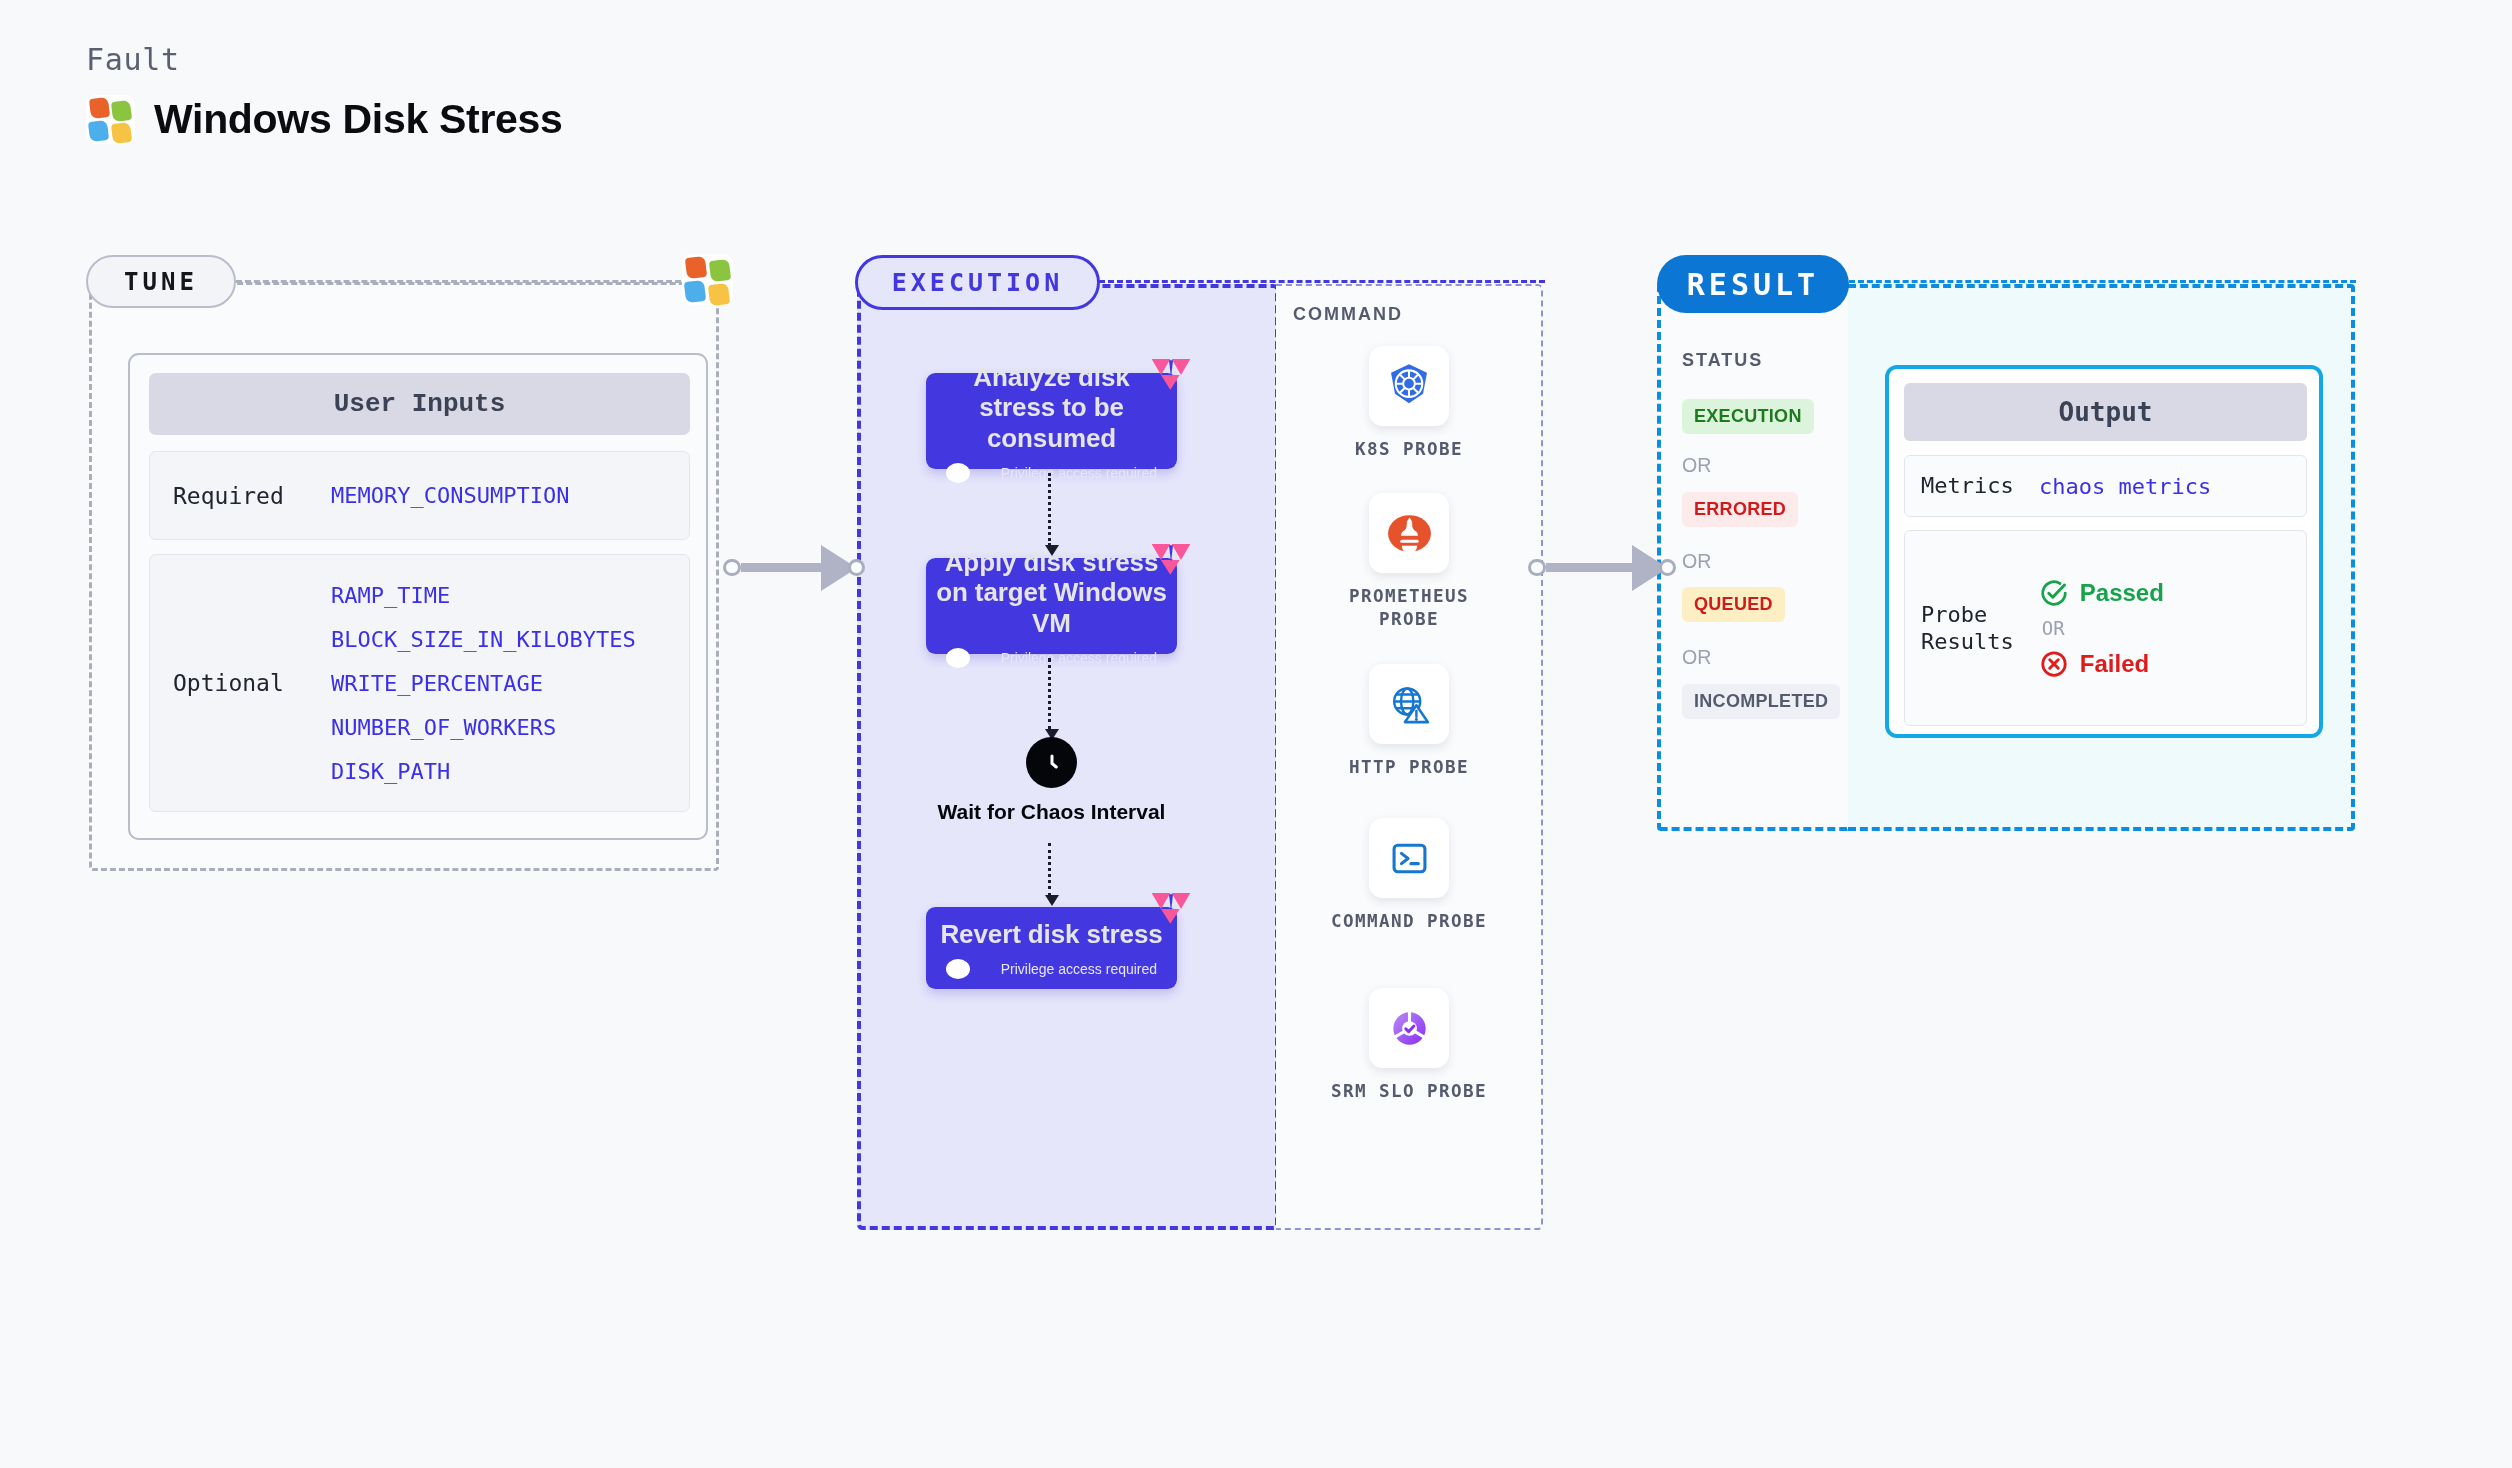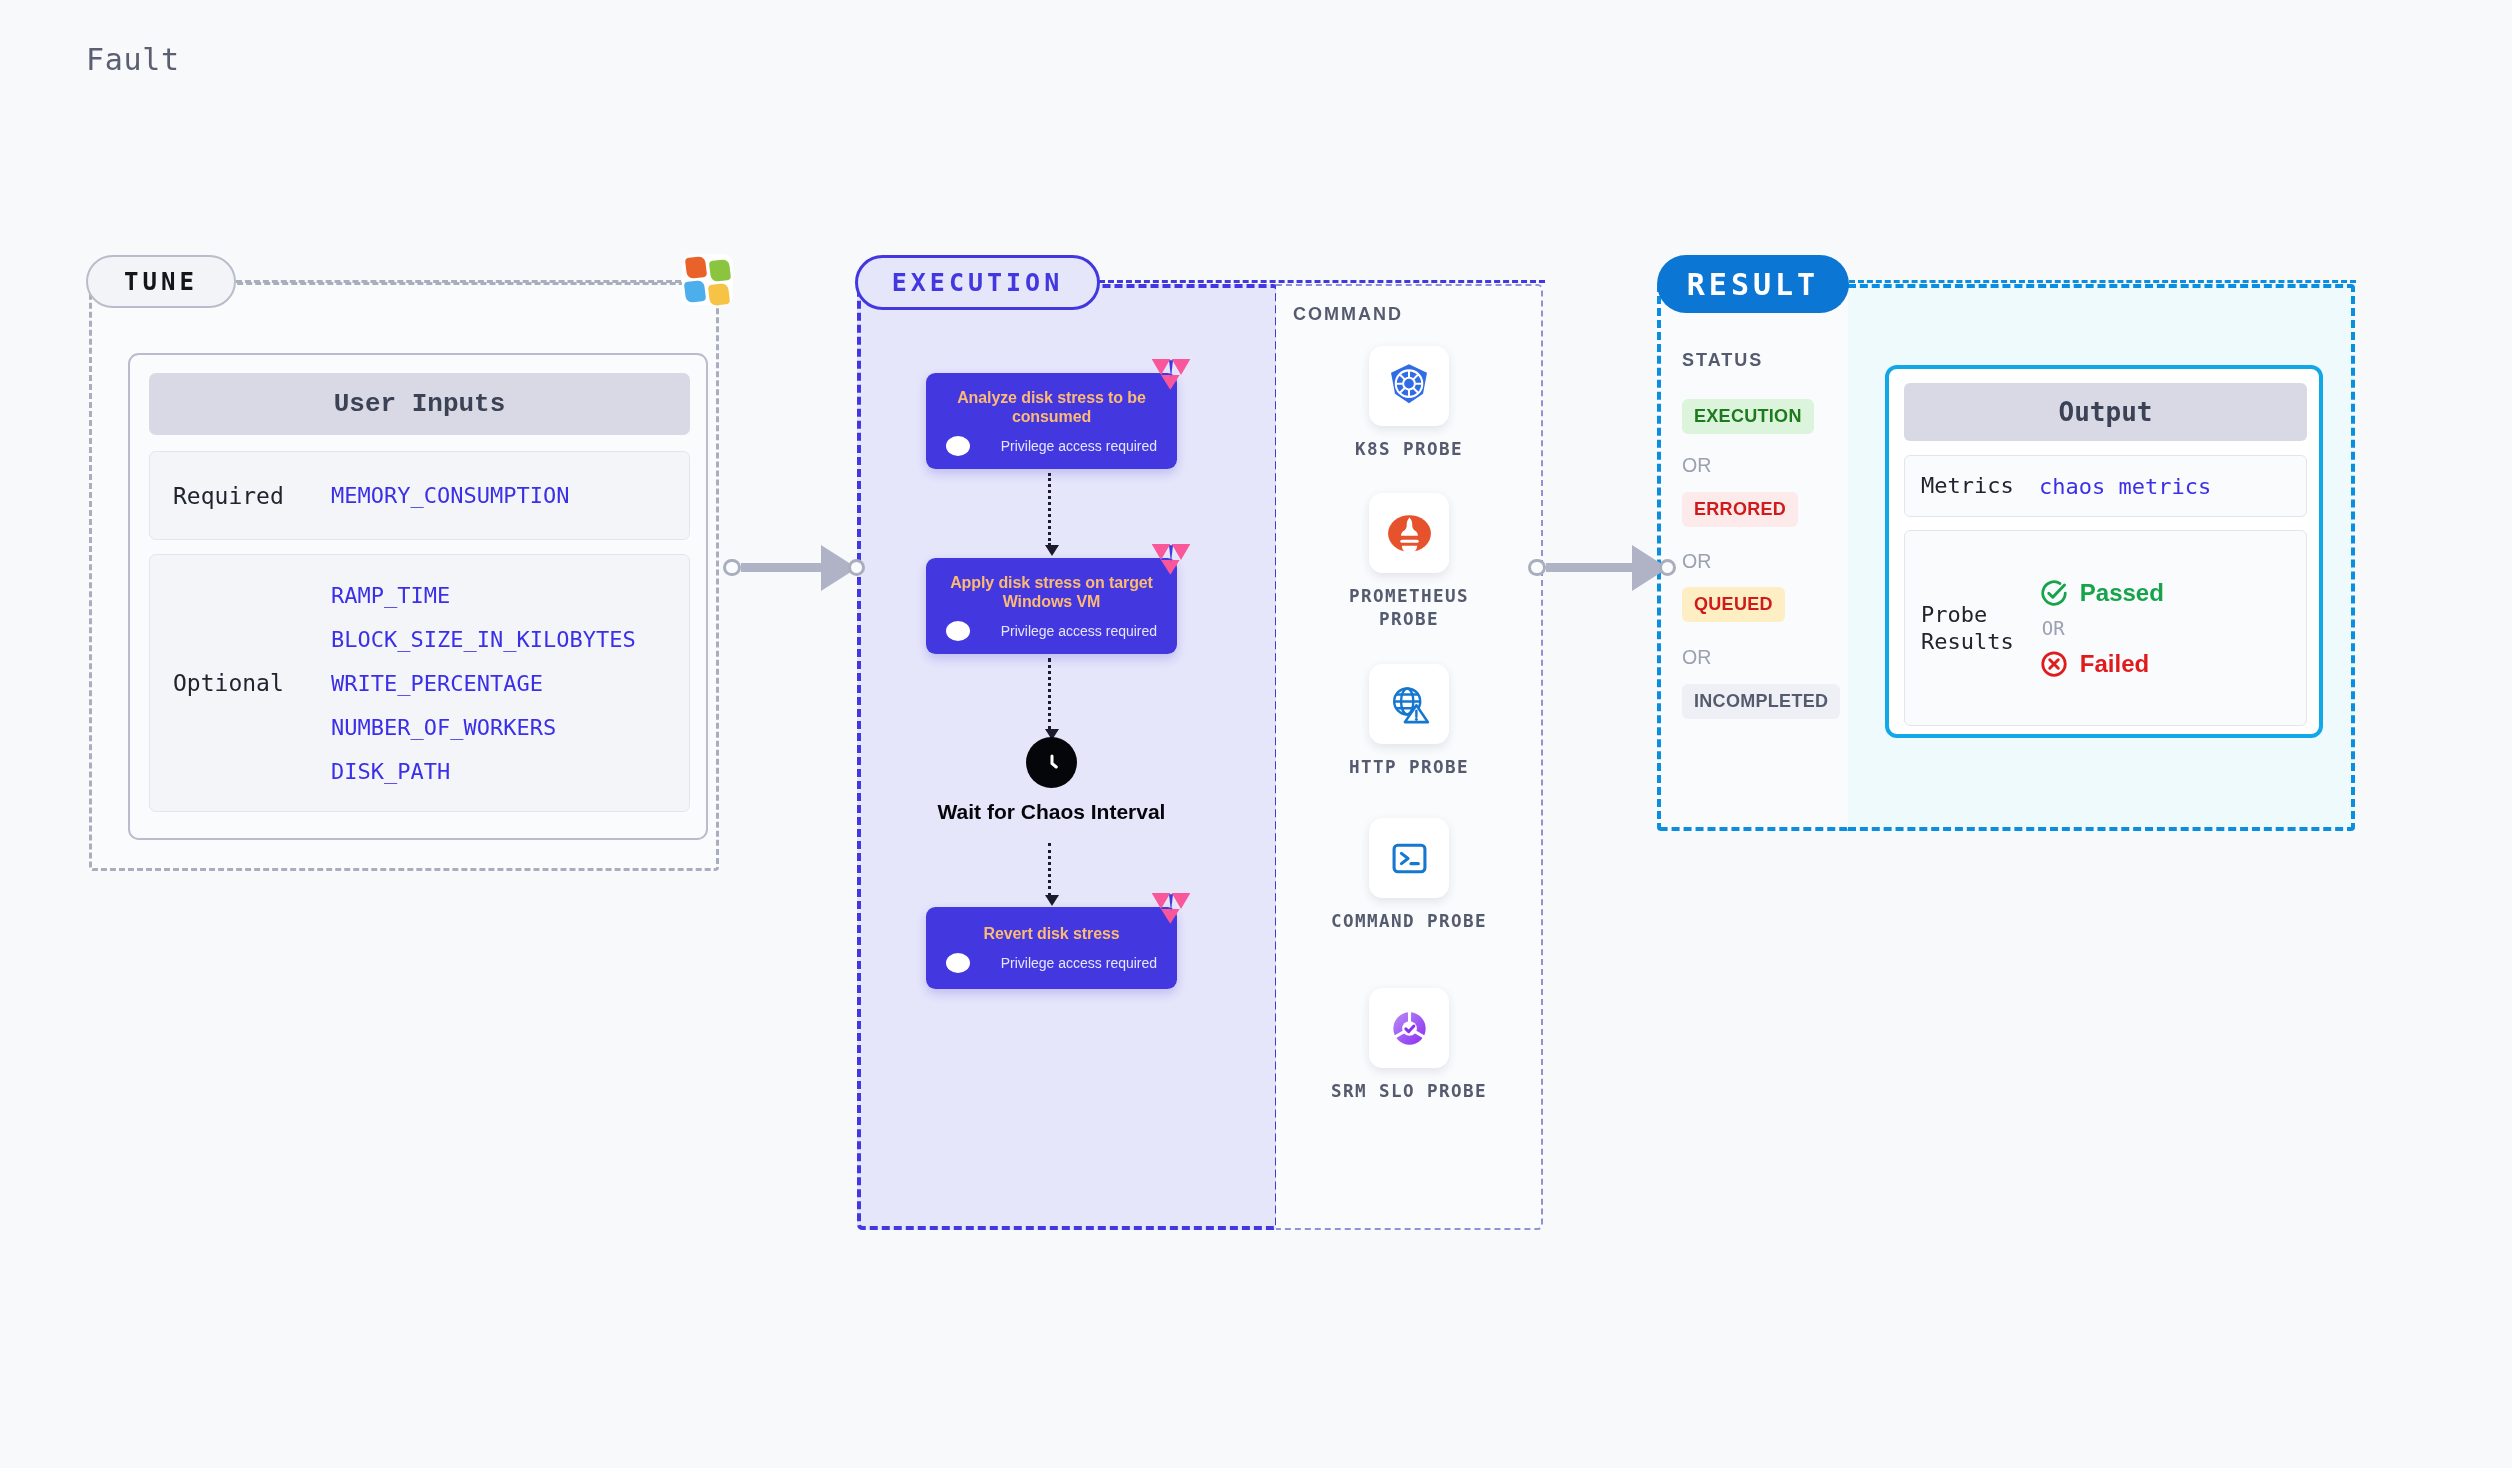--- a/index.html
+++ b/index.html
@@ -117,21 +117,21 @@
 
   
   .step {
     position: absolute; width: 251px;
     background: #4338e0; border-radius: 9.5px;
     box-shadow: 0 4.7px 10.8px rgba(60,50,200,.22);
     display: flex; flex-direction: column; align-items: center;
     justify-content: center; padding: 12px 6.8px 9.5px;
   }
   .step-title {
-    color: #fdba74; font-size: 16px; font-weight: 700;
+    color: #e5e5e5; font-size: 26px; font-weight: 700;
     text-align: center; line-height: 1.18; letter-spacing: -0.1px;
   }
   .step-priv {
     display: flex; align-items: center; gap: 6.8px; margin-top: 9.5px;
   }
   .step-priv .lock {
     width: 20px; height: 20px; border-radius: 50%; background: #fff;
     display: flex; align-items: center; justify-content: center;
   }
   .step-priv .lock svg { width: 11.5px; height: 11.5px; }
@@ -272,20 +272,29 @@
     position: absolute; top: 280px; height: 0;
     border-top: 3.4px dashed #a9aebd; z-index: 1;
   }
 </style>
 </head>
 <body>
 
 <div class="page">
 
   <div class="hdr-fault">Fault</div>
+  <div class="hdr-title-row">
+    <div class="win-logo" style="width:49px;height:49px;">
+      <div class="q q1" style="left:4px;  top:3.4px;  width:19px;height:19.6px;transform:rotate(-7deg);"></div>
+      <div class="q q2" style="left:26px; top:6px;  width:19px;height:19.6px;transform:rotate(-7deg);"></div>
+      <div class="q q3" style="left:3.4px;  top:26px; width:19px;height:19.6px;transform:rotate(-7deg);"></div>
+      <div class="q q4" style="left:26px; top:28px; width:19px;height:19.6px;transform:rotate(-7deg);"></div>
+    </div>
+    <div class="hdr-title">Windows Disk Stress</div>
+  </div>
 
   <div class="dash tune-box"></div>
   <div class="dash exec-box"></div>
   <div class="dash probes-box"></div>
   <div class="dash status-box"></div>
   <div class="dash result-box"></div>
 
   <div class="hdr-dash" style="left:236px;  width:454px;"></div>
   <div class="hdr-dash" style="left:1099px; width:446px; border-color:#4338e0;"></div>
   <div class="hdr-dash" style="left:1849px; width:507px; border-color:#0b8ee0;"></div>

